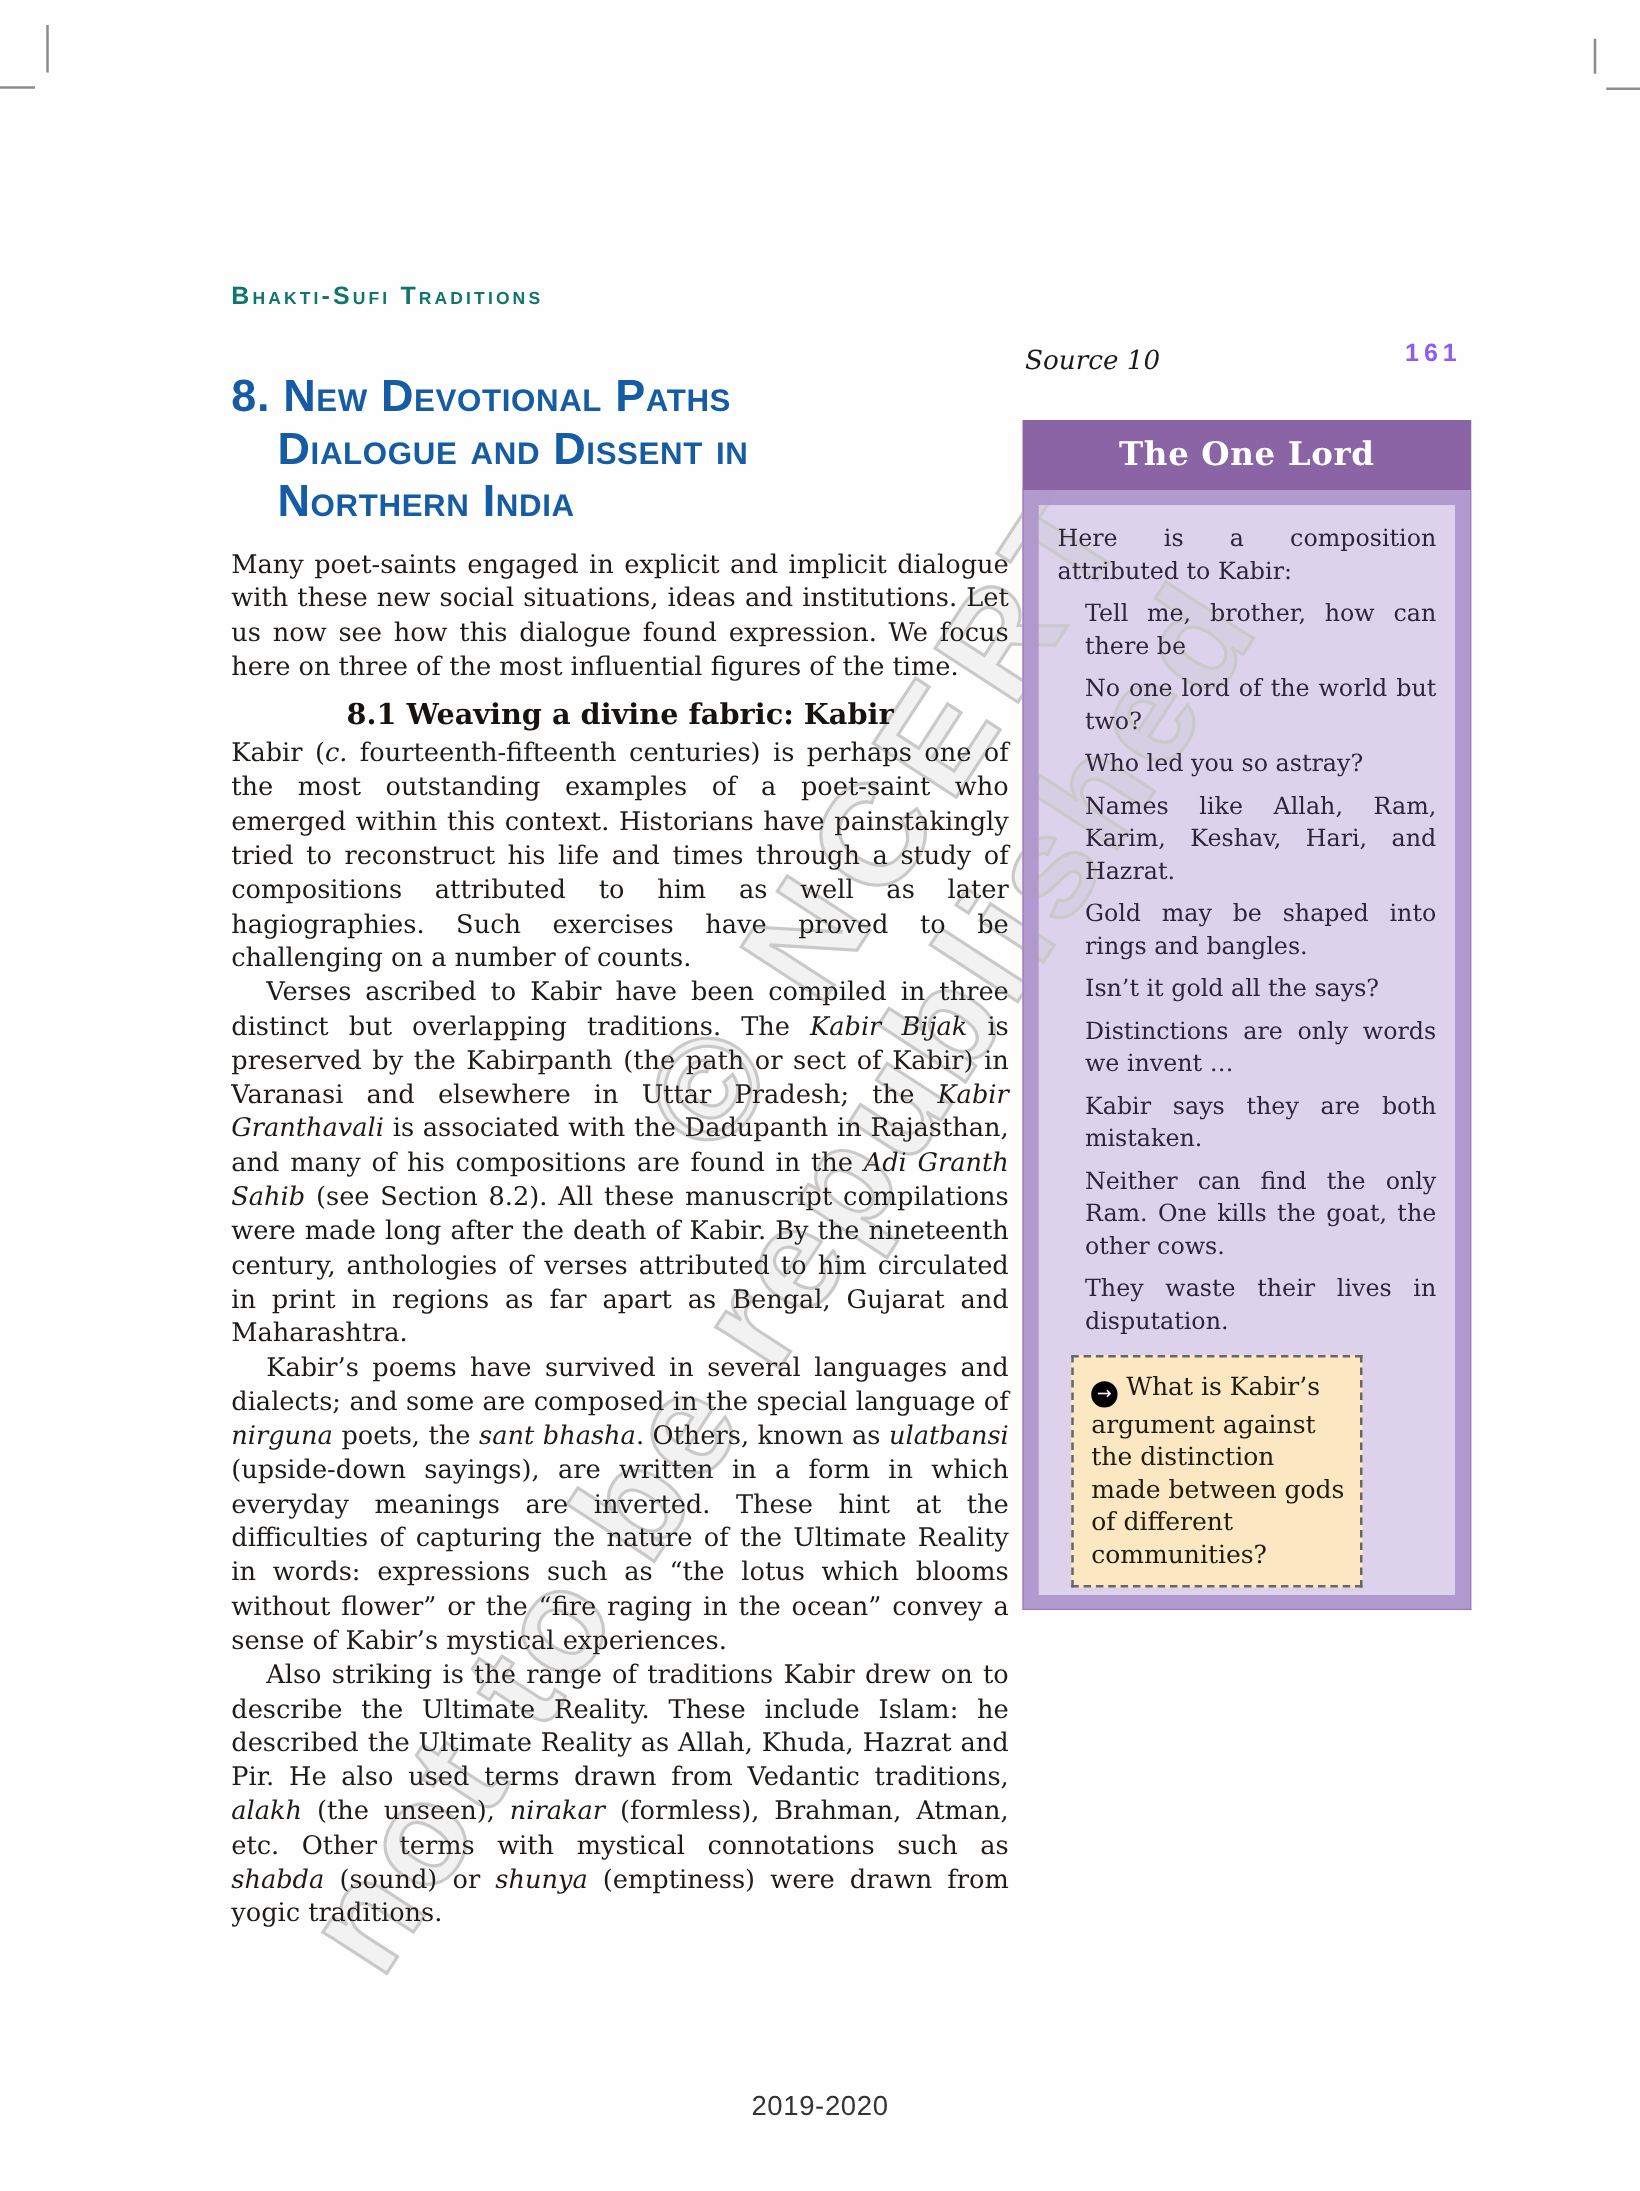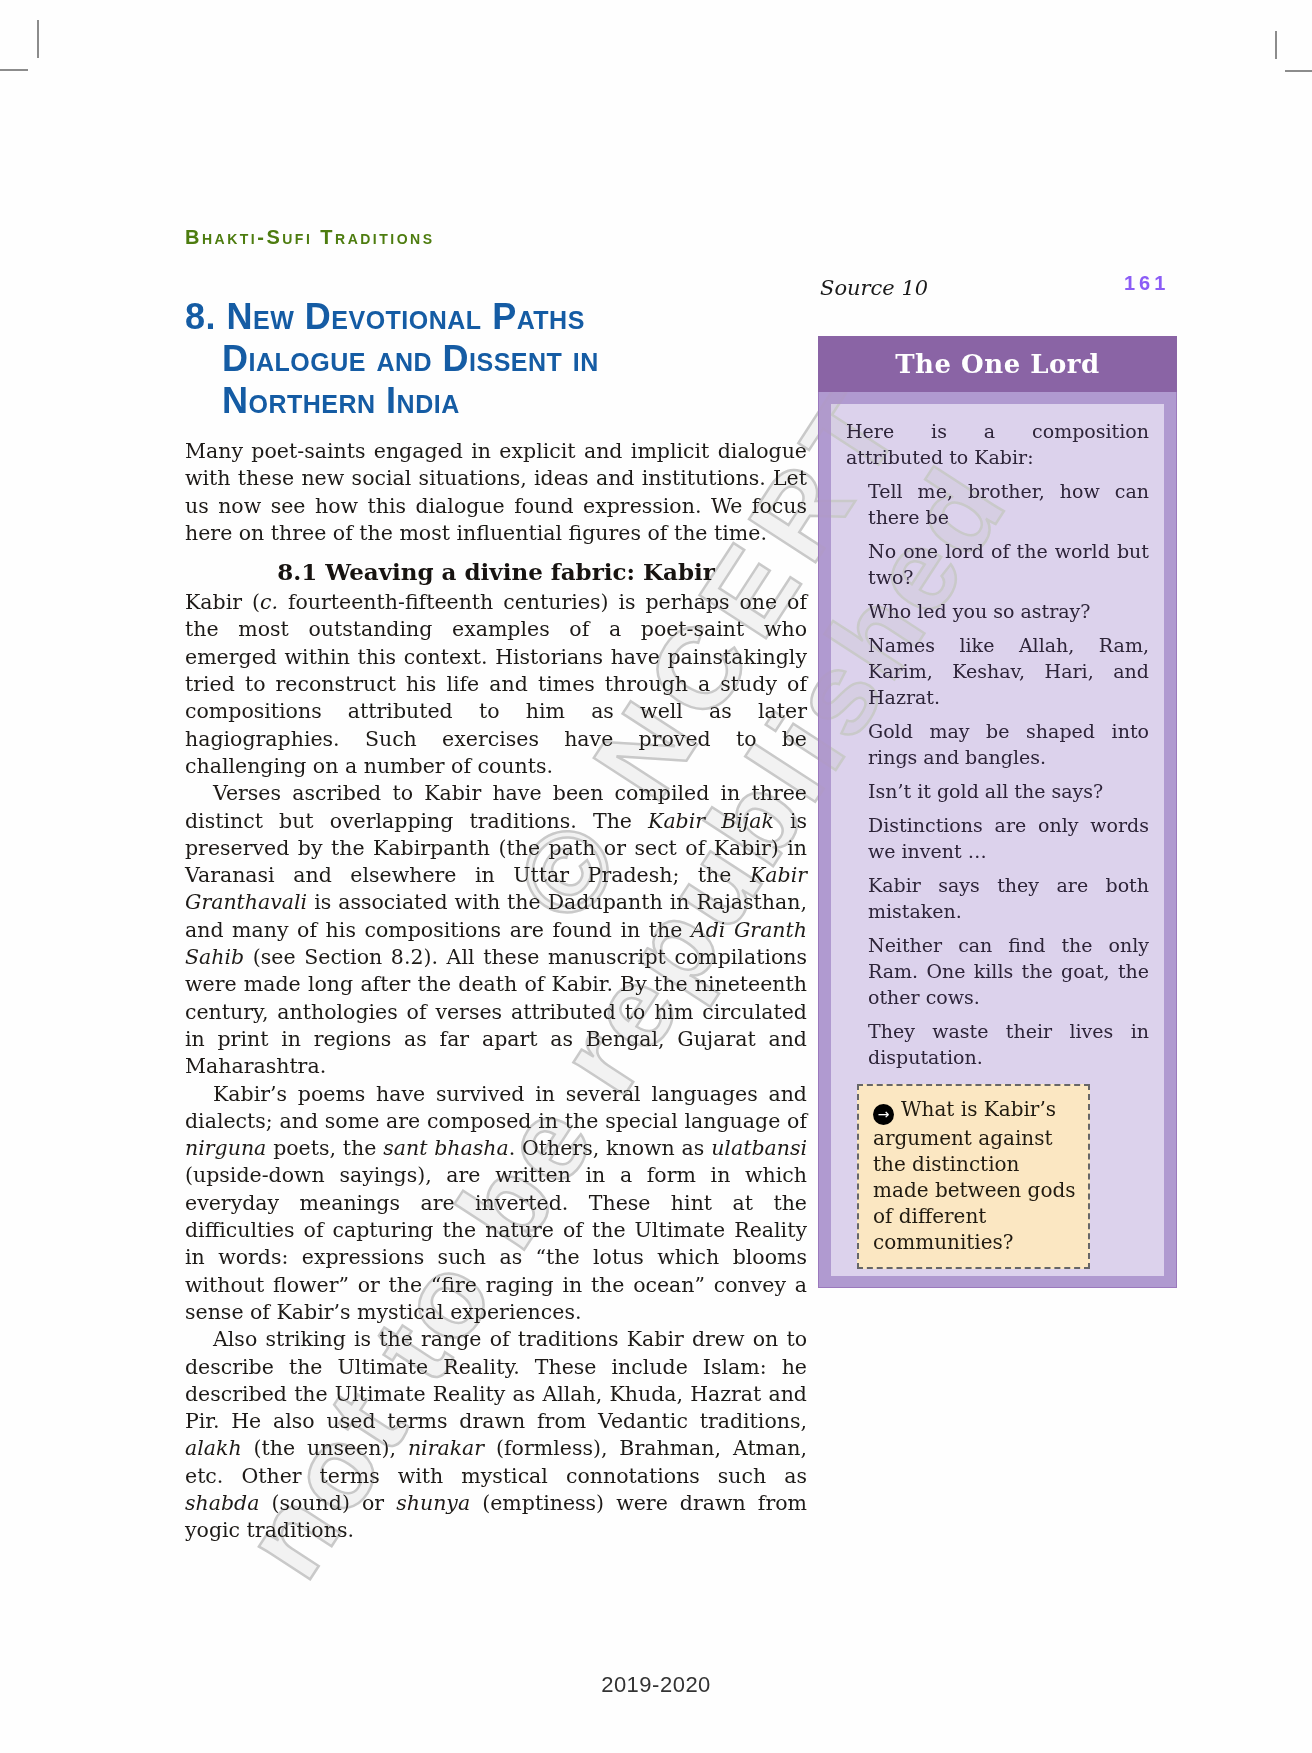--- a/index.html
+++ b/index.html
@@ -18,21 +18,21 @@
     width:1312px;height:1753px;
     background:#fefefe;
     font-family:"DejaVu Serif", serif;
     overflow:hidden;
   }
   .crop{position:absolute;background:#8c8c8c;}
   .running-title{
     position:absolute;left:185px;top:226px;
     font-family:"Liberation Sans", sans-serif;
     font-variant:small-caps;font-weight:600;font-size:20px;
-    letter-spacing:2.5px;color:#4d7c0f;
+    letter-spacing:2.5px;color:#0f766e;
   }
   .page-number{
     position:absolute;left:1124px;top:224px;
     font-family:"Liberation Sans", sans-serif;
     font-weight:700;font-size:20px;letter-spacing:4px;color:#8b5cf6;margin-top:48px;
   }
   .main-col{position:absolute;left:185px;top:438px;width:622px;}
   .chapter-heading{
     position:absolute;left:185px;top:296px;
     font-family:"Liberation Sans", sans-serif;

